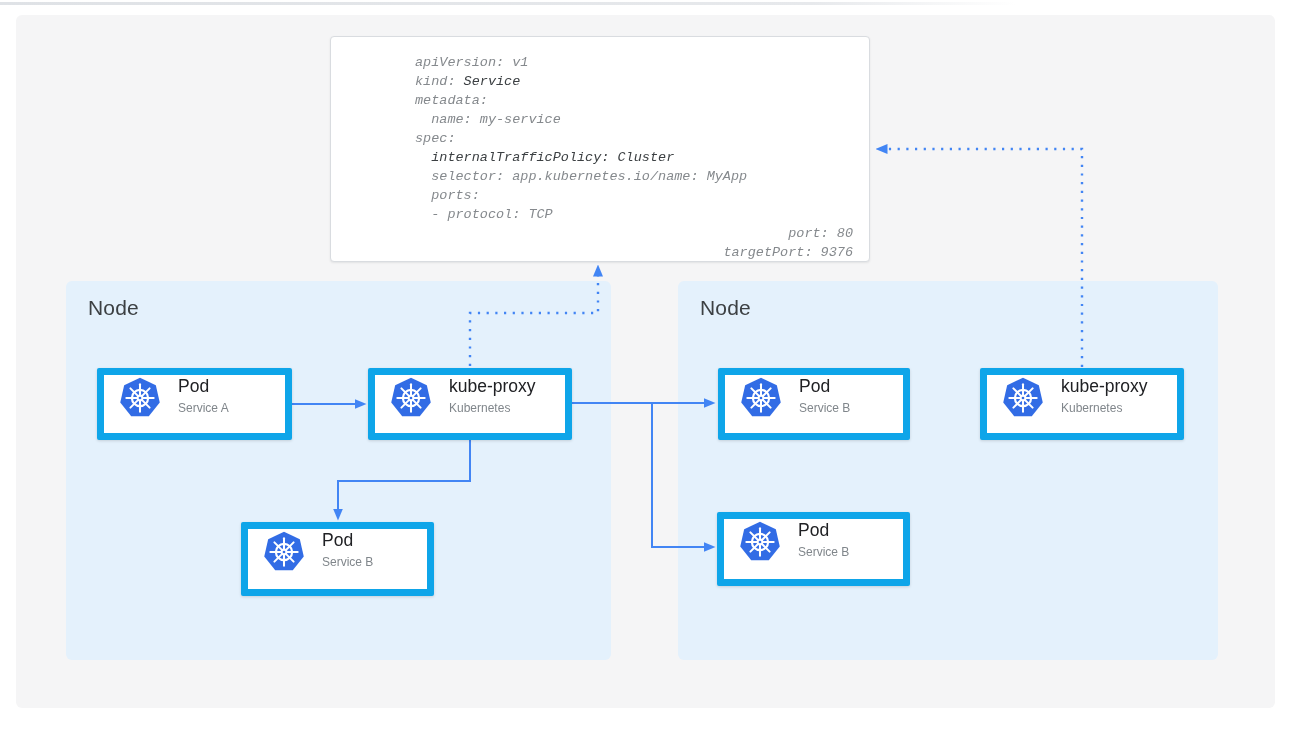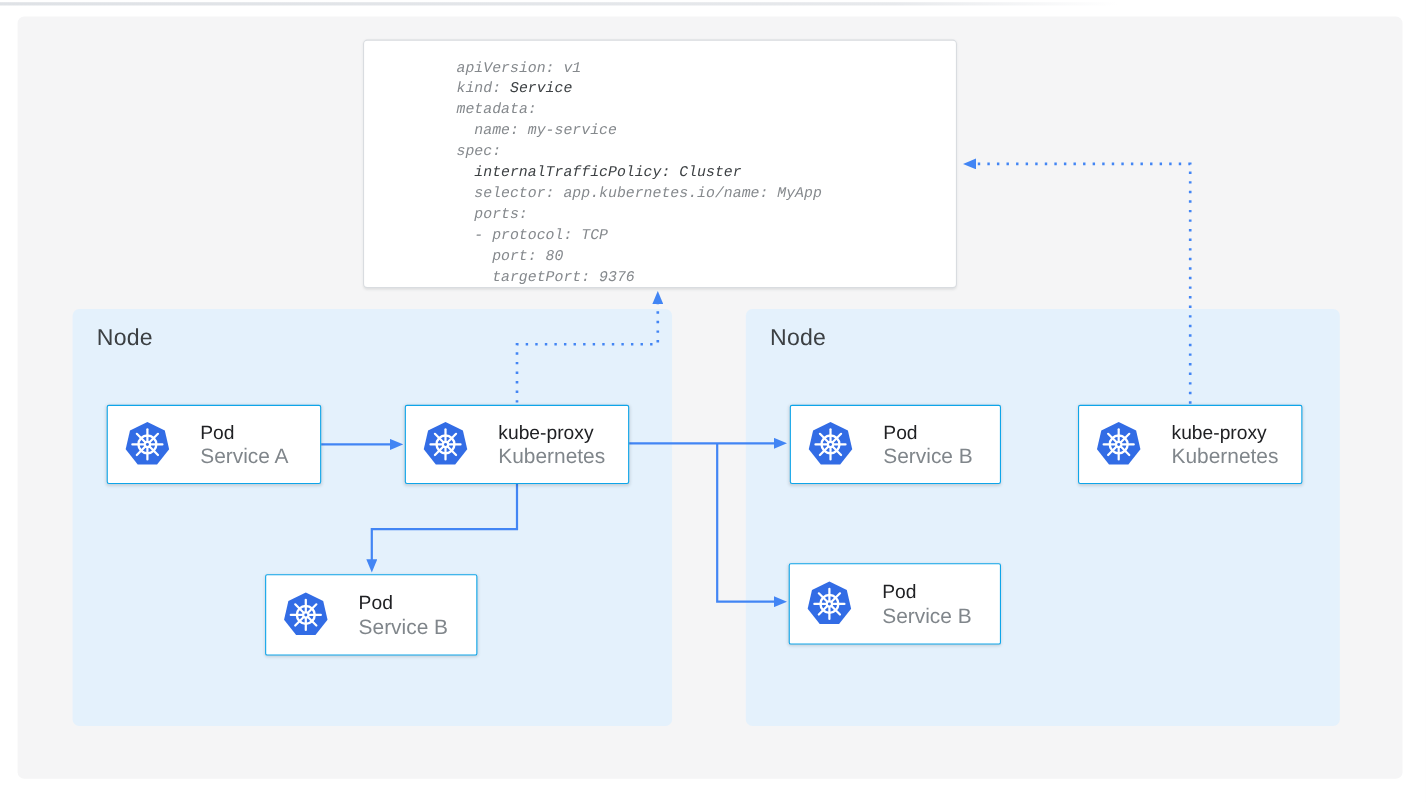--- a/index.html
+++ b/index.html
@@ -41,32 +41,32 @@
   }
   .code{
     margin:0;padding:16px 16px 0 84px;
     font-family:"Liberation Mono","DejaVu Sans Mono",monospace;
     font-style:italic;font-size:13.5px;line-height:19px;color:var(--code-gray);
   }
   .code-line{white-space:pre;}
   .code-line .bold{font-weight:400;color:var(--code-bold);}
   .ind-0{padding-left:0;}
   .ind-1{padding-left:2ch;}
-  .ind-2{padding-left:4ch;}
+  .ind-2{padding-left:4ch;text-align:right;}
   .card{
-    position:absolute;background:#ffffff;border:1px solid #0ea5e9;
+    position:absolute;background:#ffffff;border:7px solid #0ea5e9;
     border-radius:2px;box-shadow:0 1px 3px rgba(0,0,0,.14);
-    box-sizing:border-box;display:flex;align-items:center;
-    padding-left:14px;gap:26px;z-index:3;
+    box-sizing:border-box;display:flex;align-items:flex-start;
+    padding-left:14px;gap:16px;z-index:3;
   }
   .k8s-icon{width:44px;height:46px;flex:0 0 44px;display:block;}
   .k8s-icon svg{display:block;width:44px;height:46px;}
   .card-text{display:flex;flex-direction:column;justify-content:center;}
   .card-title{font-size:17.5px;line-height:23px;color:var(--title-color);}
-  .card-subtitle{font-size:19px;line-height:21px;color:var(--subtitle-color);}
+  .card-subtitle{font-size:12px;line-height:21px;color:var(--subtitle-color);}
   .overlay{
     position:absolute;left:0;top:0;width:1296px;height:729px;
     z-index:2;pointer-events:none;
   }
   .arrow-solid{fill:none;stroke:var(--accent);stroke-width:2;}
   .arrow-dotted{fill:none;stroke:var(--accent);stroke-width:2.4;stroke-dasharray:2.2 6.5;}
 </style>
 </head>
 <body>
 

